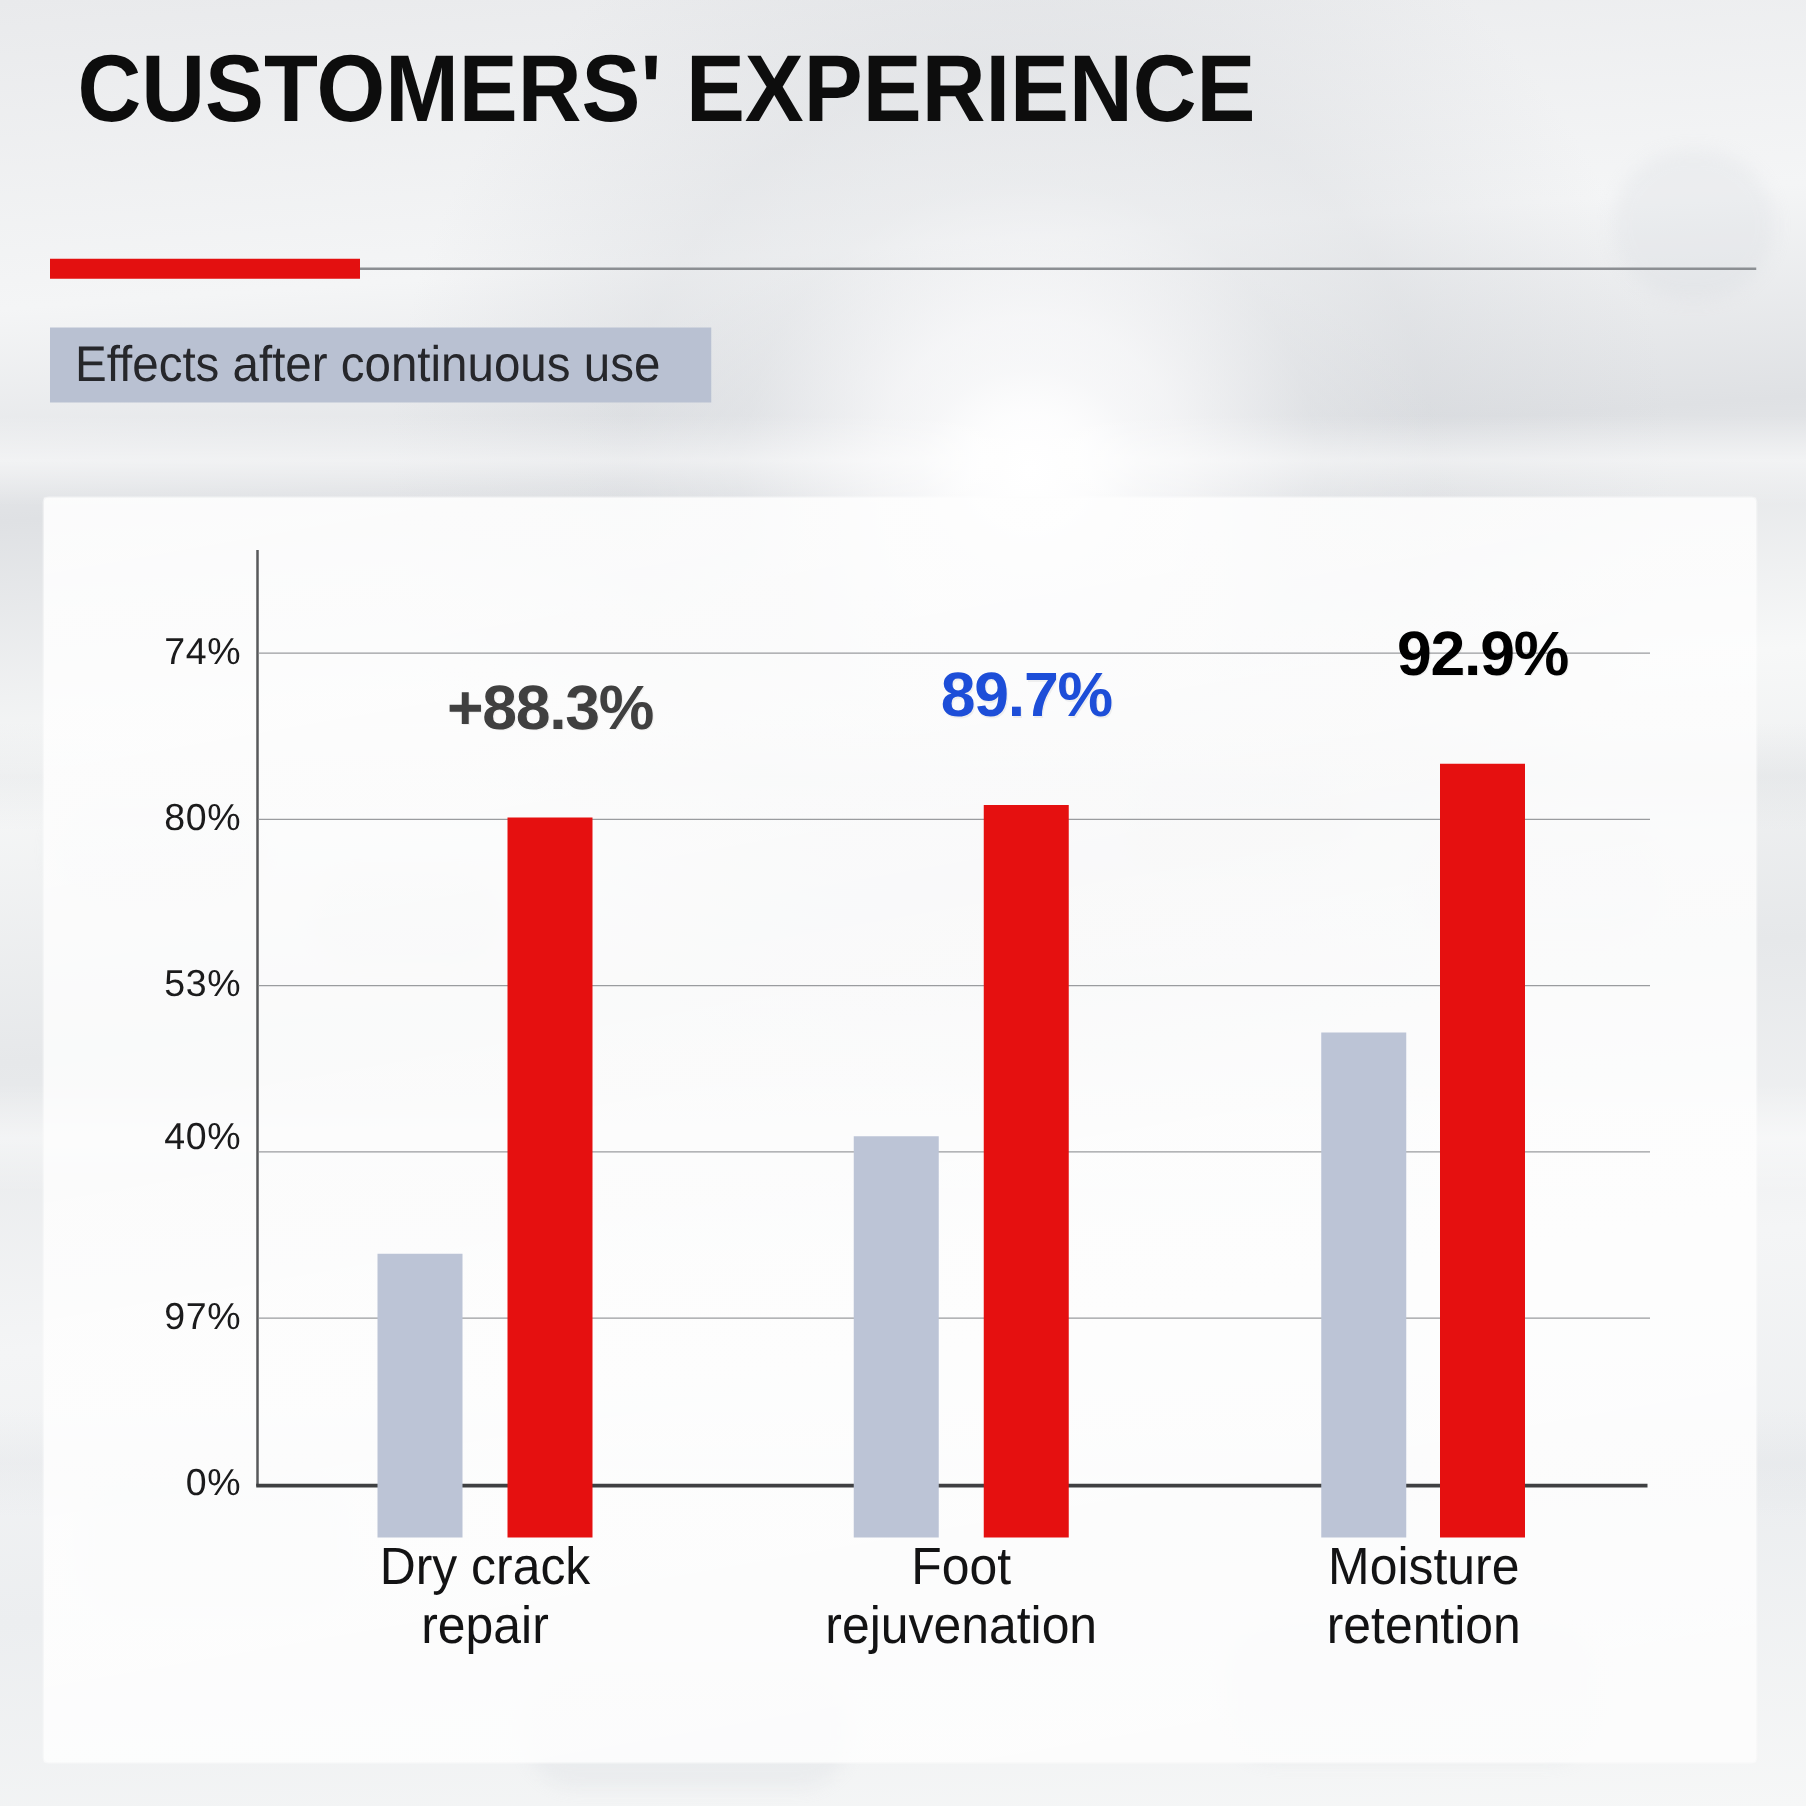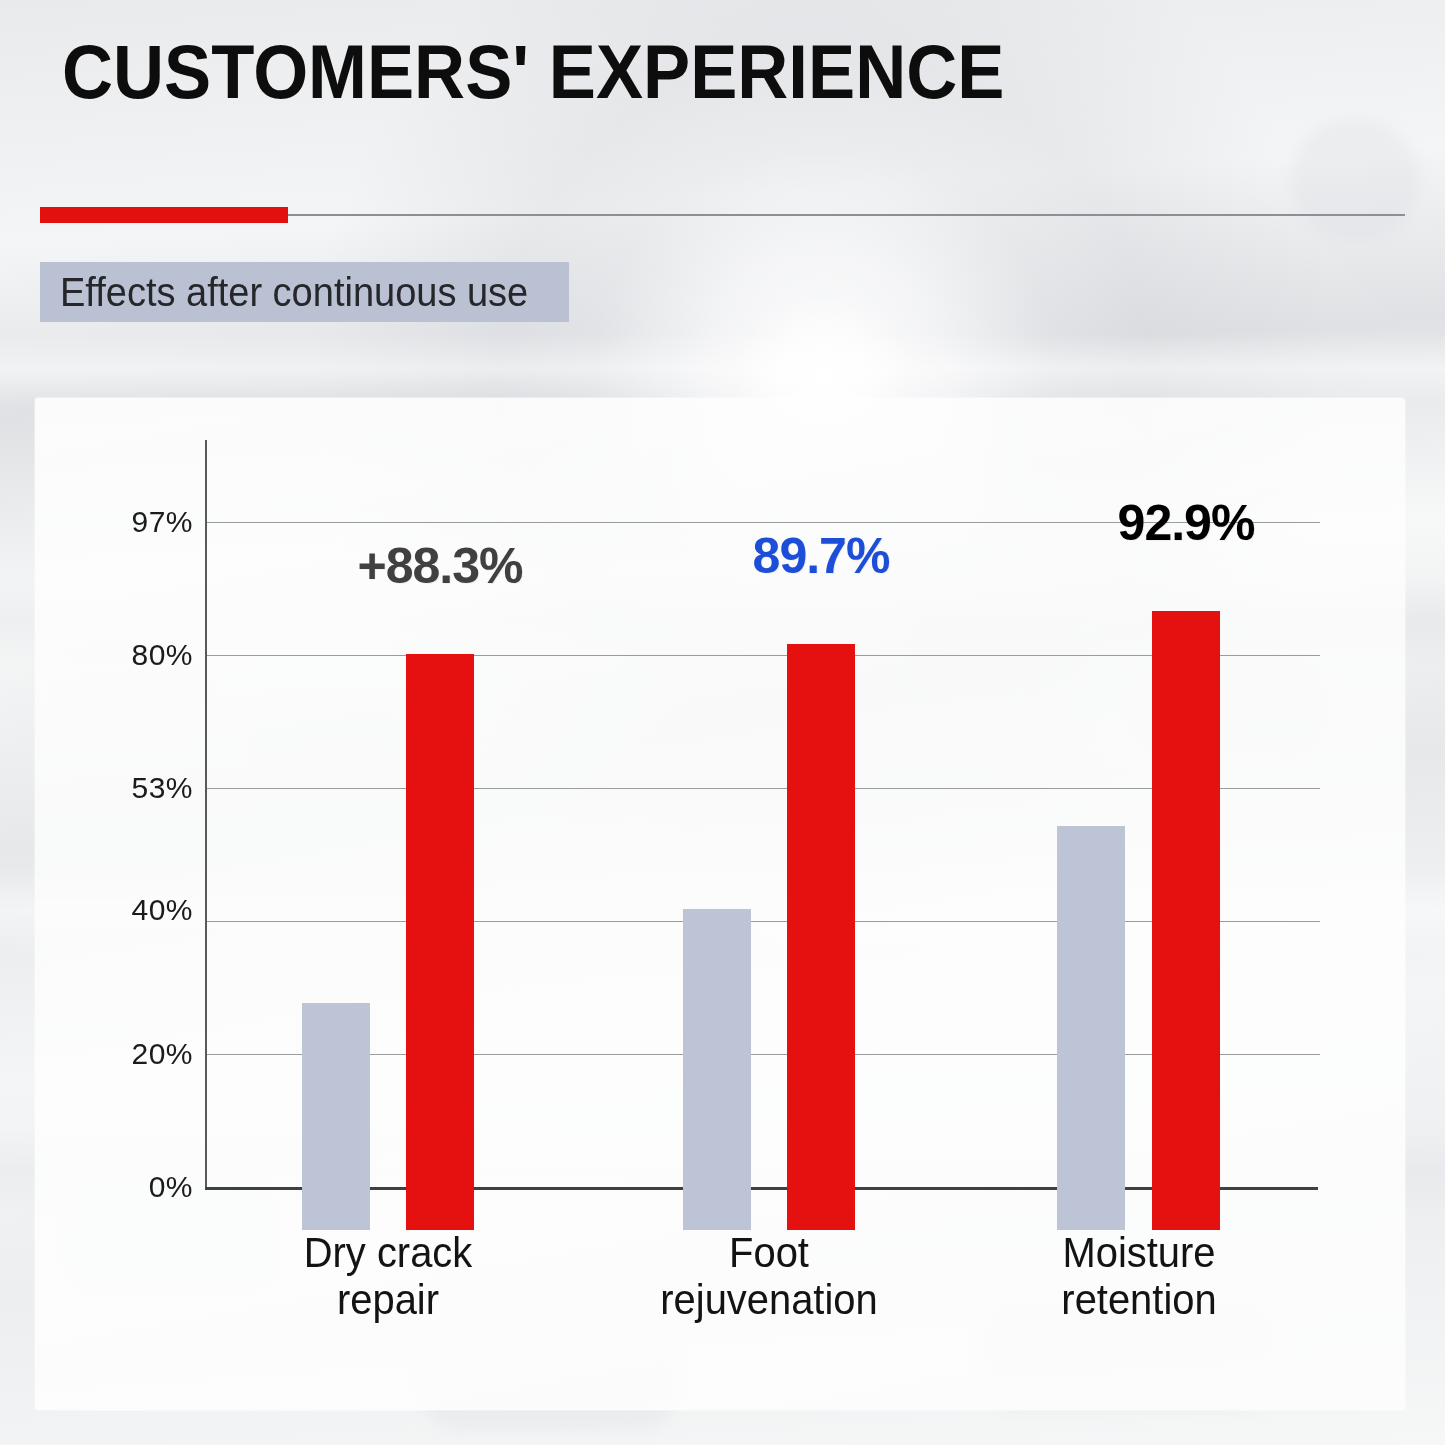--- a/index.html
+++ b/index.html
@@ -184,25 +184,25 @@
 
     <div id="gridlines">
         <div class="gridline" style="top: 614px; width: 1113px;"></div>
         <div class="gridline" style="top: 481px; width: 1113px;"></div>
         <div class="gridline" style="top: 348px; width: 1113px;"></div>
         <div class="gridline" style="top: 215px; width: 1113px;"></div>
         <div class="gridline" style="top: 82px; width: 1113px;"></div>
       </div>
     <div id="y-ticks">
         <div class="ytick" style="top: 747px;">0%</div>
-        <div class="ytick" style="top: 614px;">20%</div>
+        <div class="ytick" style="top: 614px;">97%</div>
         <div class="ytick" style="top: 470px;">40%</div>
         <div class="ytick" style="top: 348px;">53%</div>
         <div class="ytick" style="top: 215px; text-align: right;">80%</div>
-        <div class="ytick" style="top: 82px;">97%</div>
+        <div class="ytick" style="top: 82px;">74%</div>
       </div>
 
     <div id="bars">
         <div class="bar gray" style="left: 97px; width: 68px; height: 226.765px; bottom: 0px; background: rgb(188, 196, 214);"></div>
         <div class="bar red" style="left: 201px; width: 68px; height: 575.89px; bottom: 0px; background: rgb(229, 16, 16);"></div>
         <div class="bar gray" style="left: 478px; width: 68px; height: 321.195px; bottom: 0px; background: rgb(188, 196, 214);"></div>
         <div class="bar red" style="left: 582px; width: 68px; height: 585.865px; bottom: 0px; background: rgb(229, 16, 16);"></div>
         <div class="bar gray" style="left: 852px; width: 68px; height: 404.32px; bottom: 0px; background: rgb(188, 196, 214);"></div>
         <div class="bar red" style="left: 947px; width: 68px; height: 619.115px; bottom: 0px; background: rgb(229, 16, 16);"></div>
       </div>

